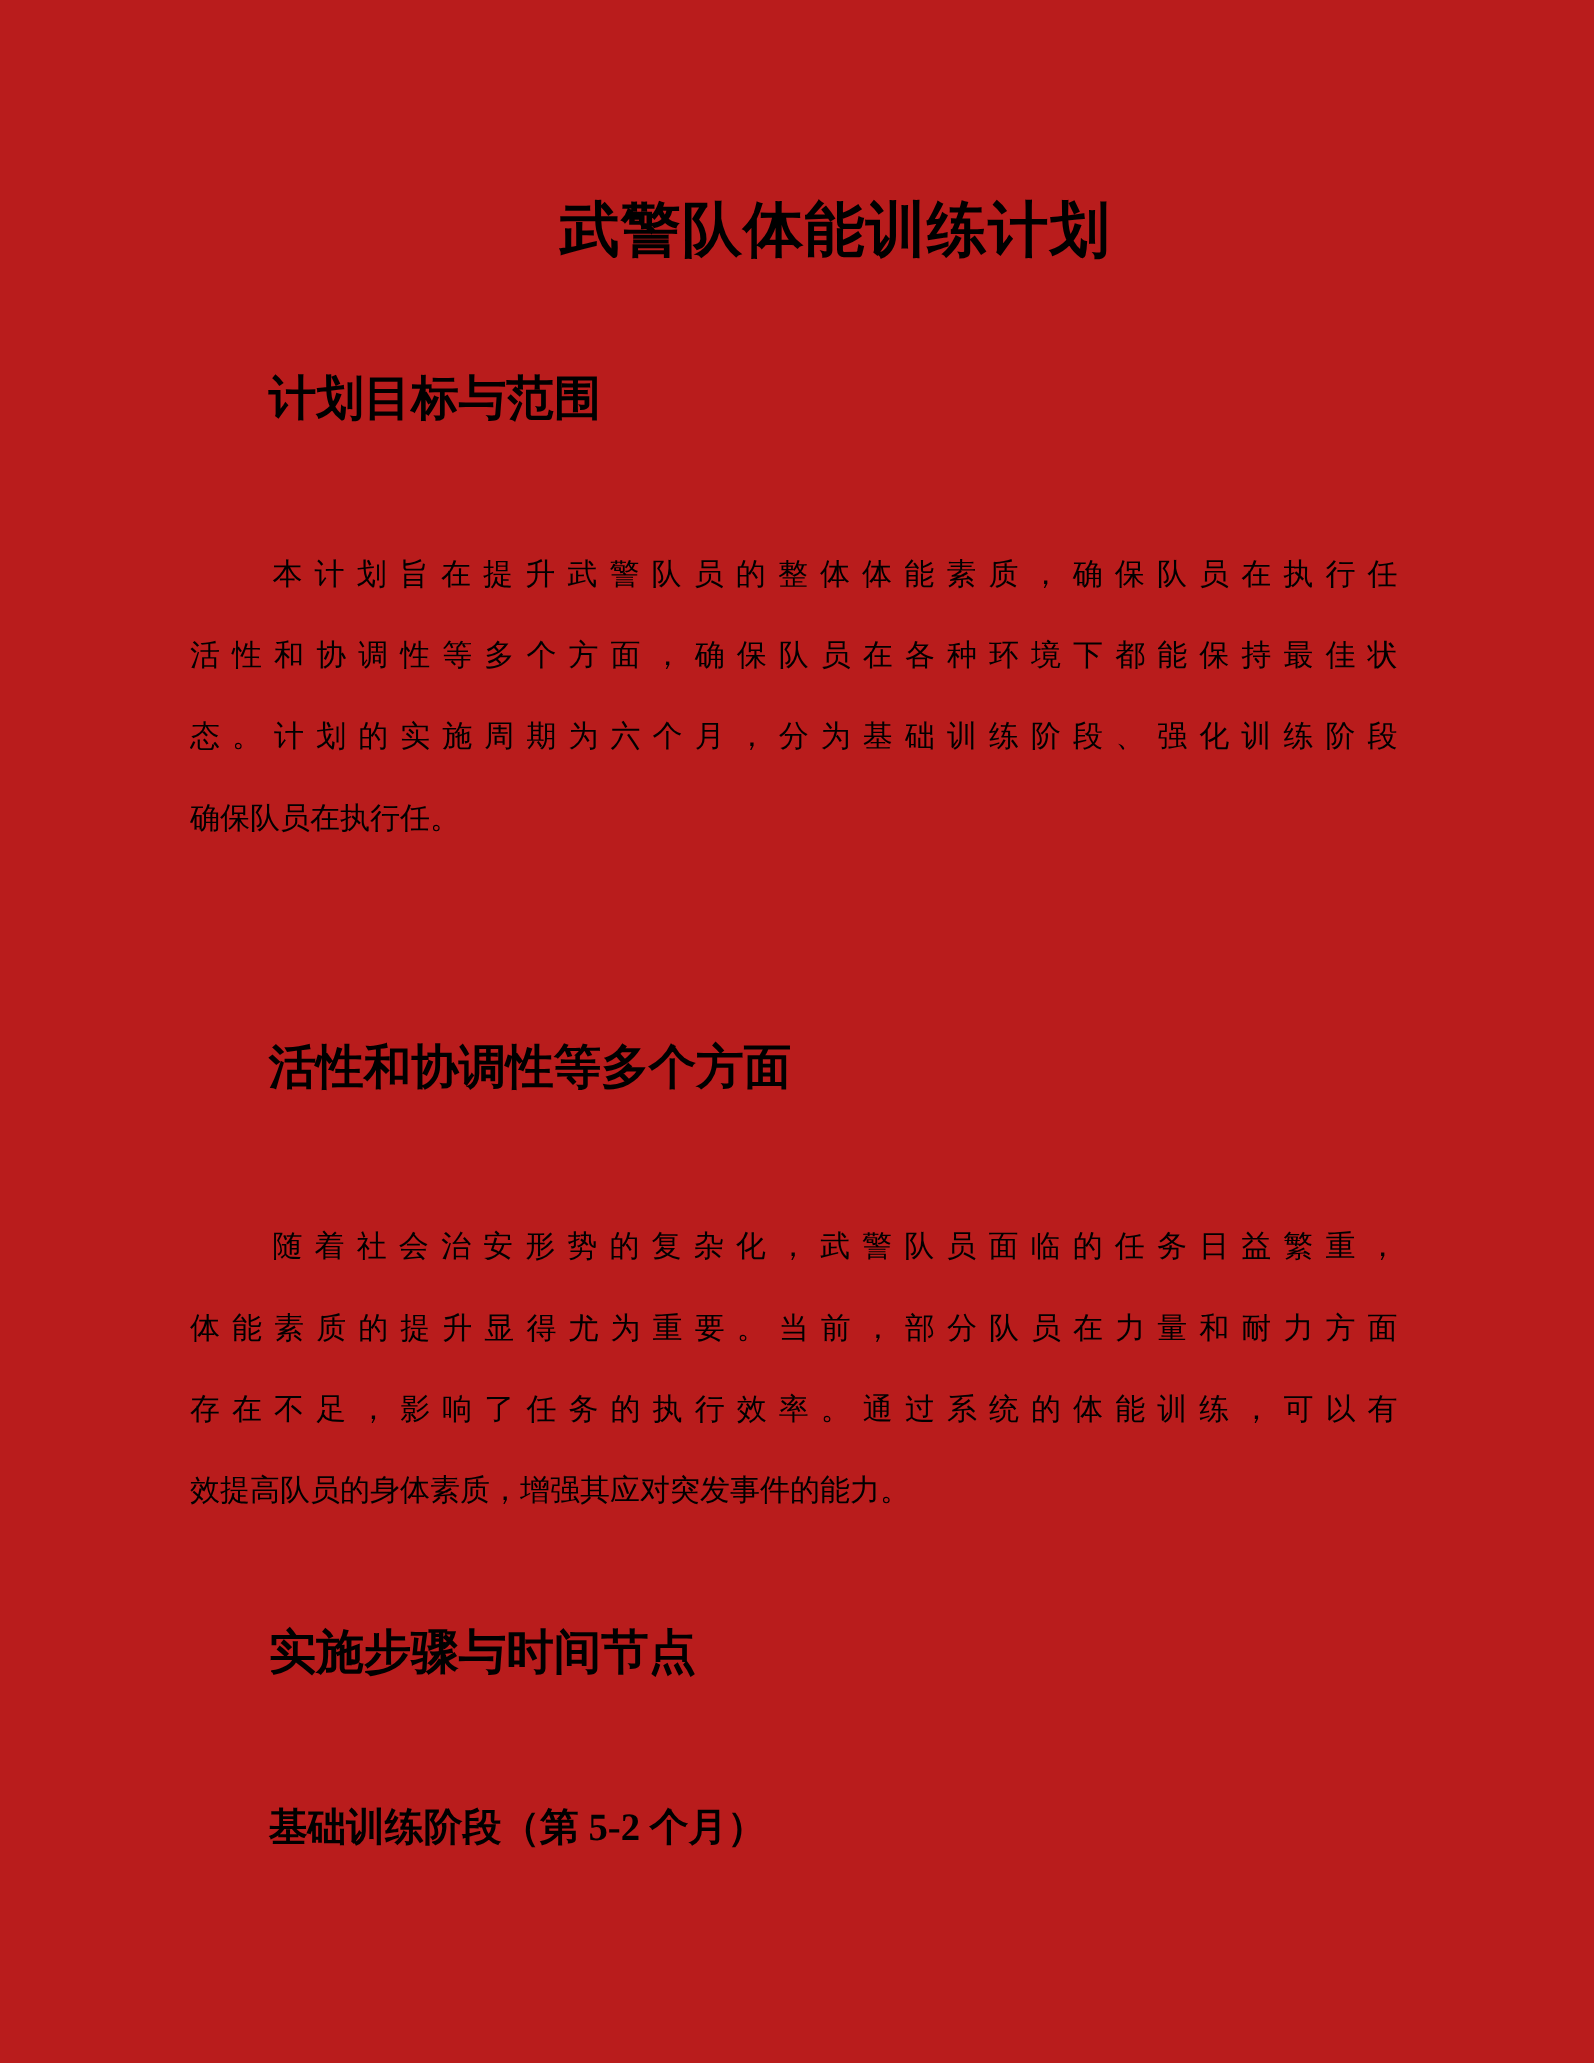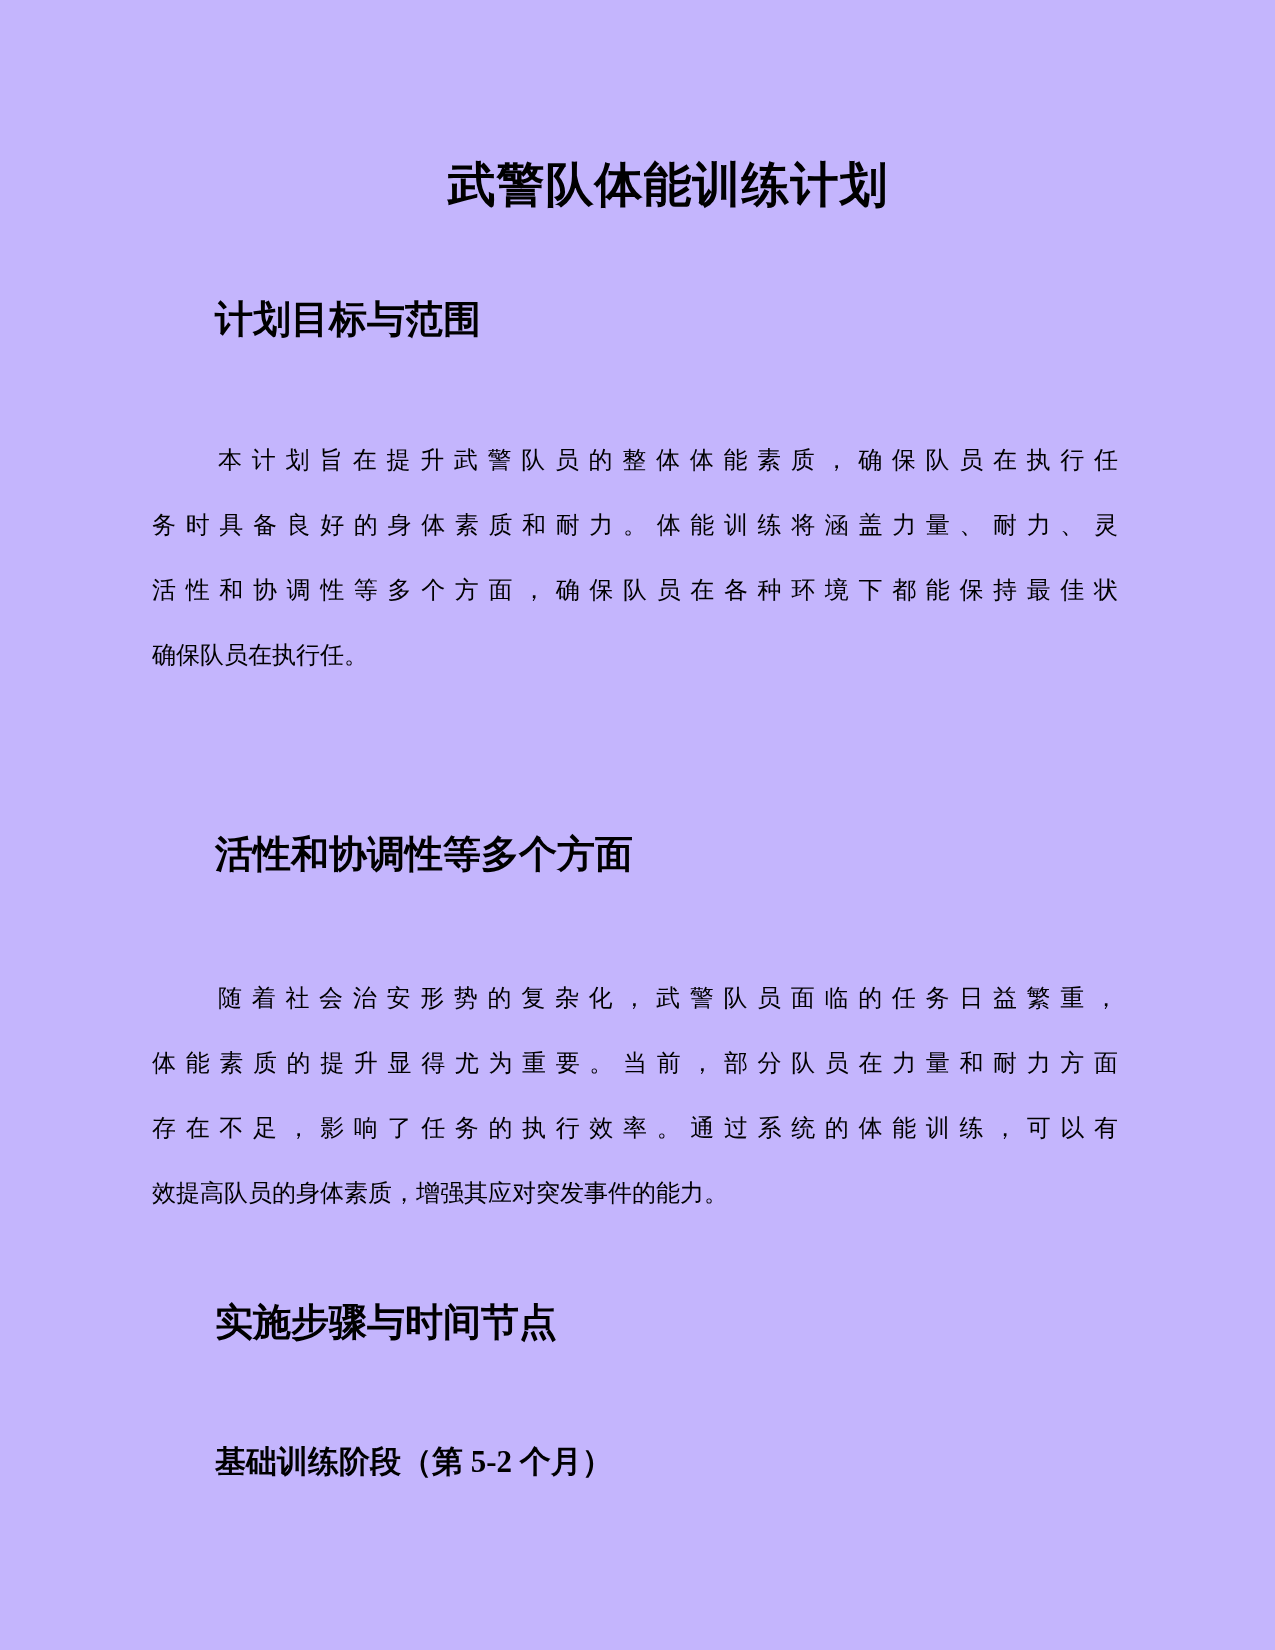--- a/index.html
+++ b/index.html
@@ -4,21 +4,21 @@
 <style>
   html, body {
     margin: 0;
     padding: 0;
     background: #ffffff;
   }
   .page {
     position: relative;
     width: 1275px;
     height: 1650px;
-    background: #c4b5fd;
+    background: #b91c1c;
     color: #000000;
     overflow: hidden;
   }
   .doc-title {
     position: absolute;
     top: 158px;
     left: 152px;
     width: 966px;
     padding-left: 66px;      
     box-sizing: border-box;
@@ -75,22 +75,22 @@
 <body>
 
 <div class="page">
 
   <div class="doc-title">武警队体能训练计划</div>
 
   <div class="h2 h2-goals">计划目标与范围</div>
 
   <div class="para para-goals">
     <div class="line first">本计划旨在提升武警队员的整体体能素质，确保队员在执行任</div>
-    <div class="line">务时具备良好的身体素质和耐力。体能训练将涵盖力量、耐力、灵</div>
     <div class="line">活性和协调性等多个方面，确保队员在各种环境下都能保持最佳状</div>
+    <div class="line">态。计划的实施周期为六个月，分为基础训练阶段、强化训练阶段</div>
     <div class="line last">确保队员在执行任。</div>
   </div>
 
   <div class="h2 h2-background">活性和协调性等多个方面</div>
 
   <div class="para para-background">
     <div class="line first">随着社会治安形势的复杂化，武警队员面临的任务日益繁重，</div>
     <div class="line">体能素质的提升显得尤为重要。当前，部分队员在力量和耐力方面</div>
     <div class="line">存在不足，影响了任务的执行效率。通过系统的体能训练，可以有</div>
     <div class="line last">效提高队员的身体素质，增强其应对突发事件的能力。</div>

